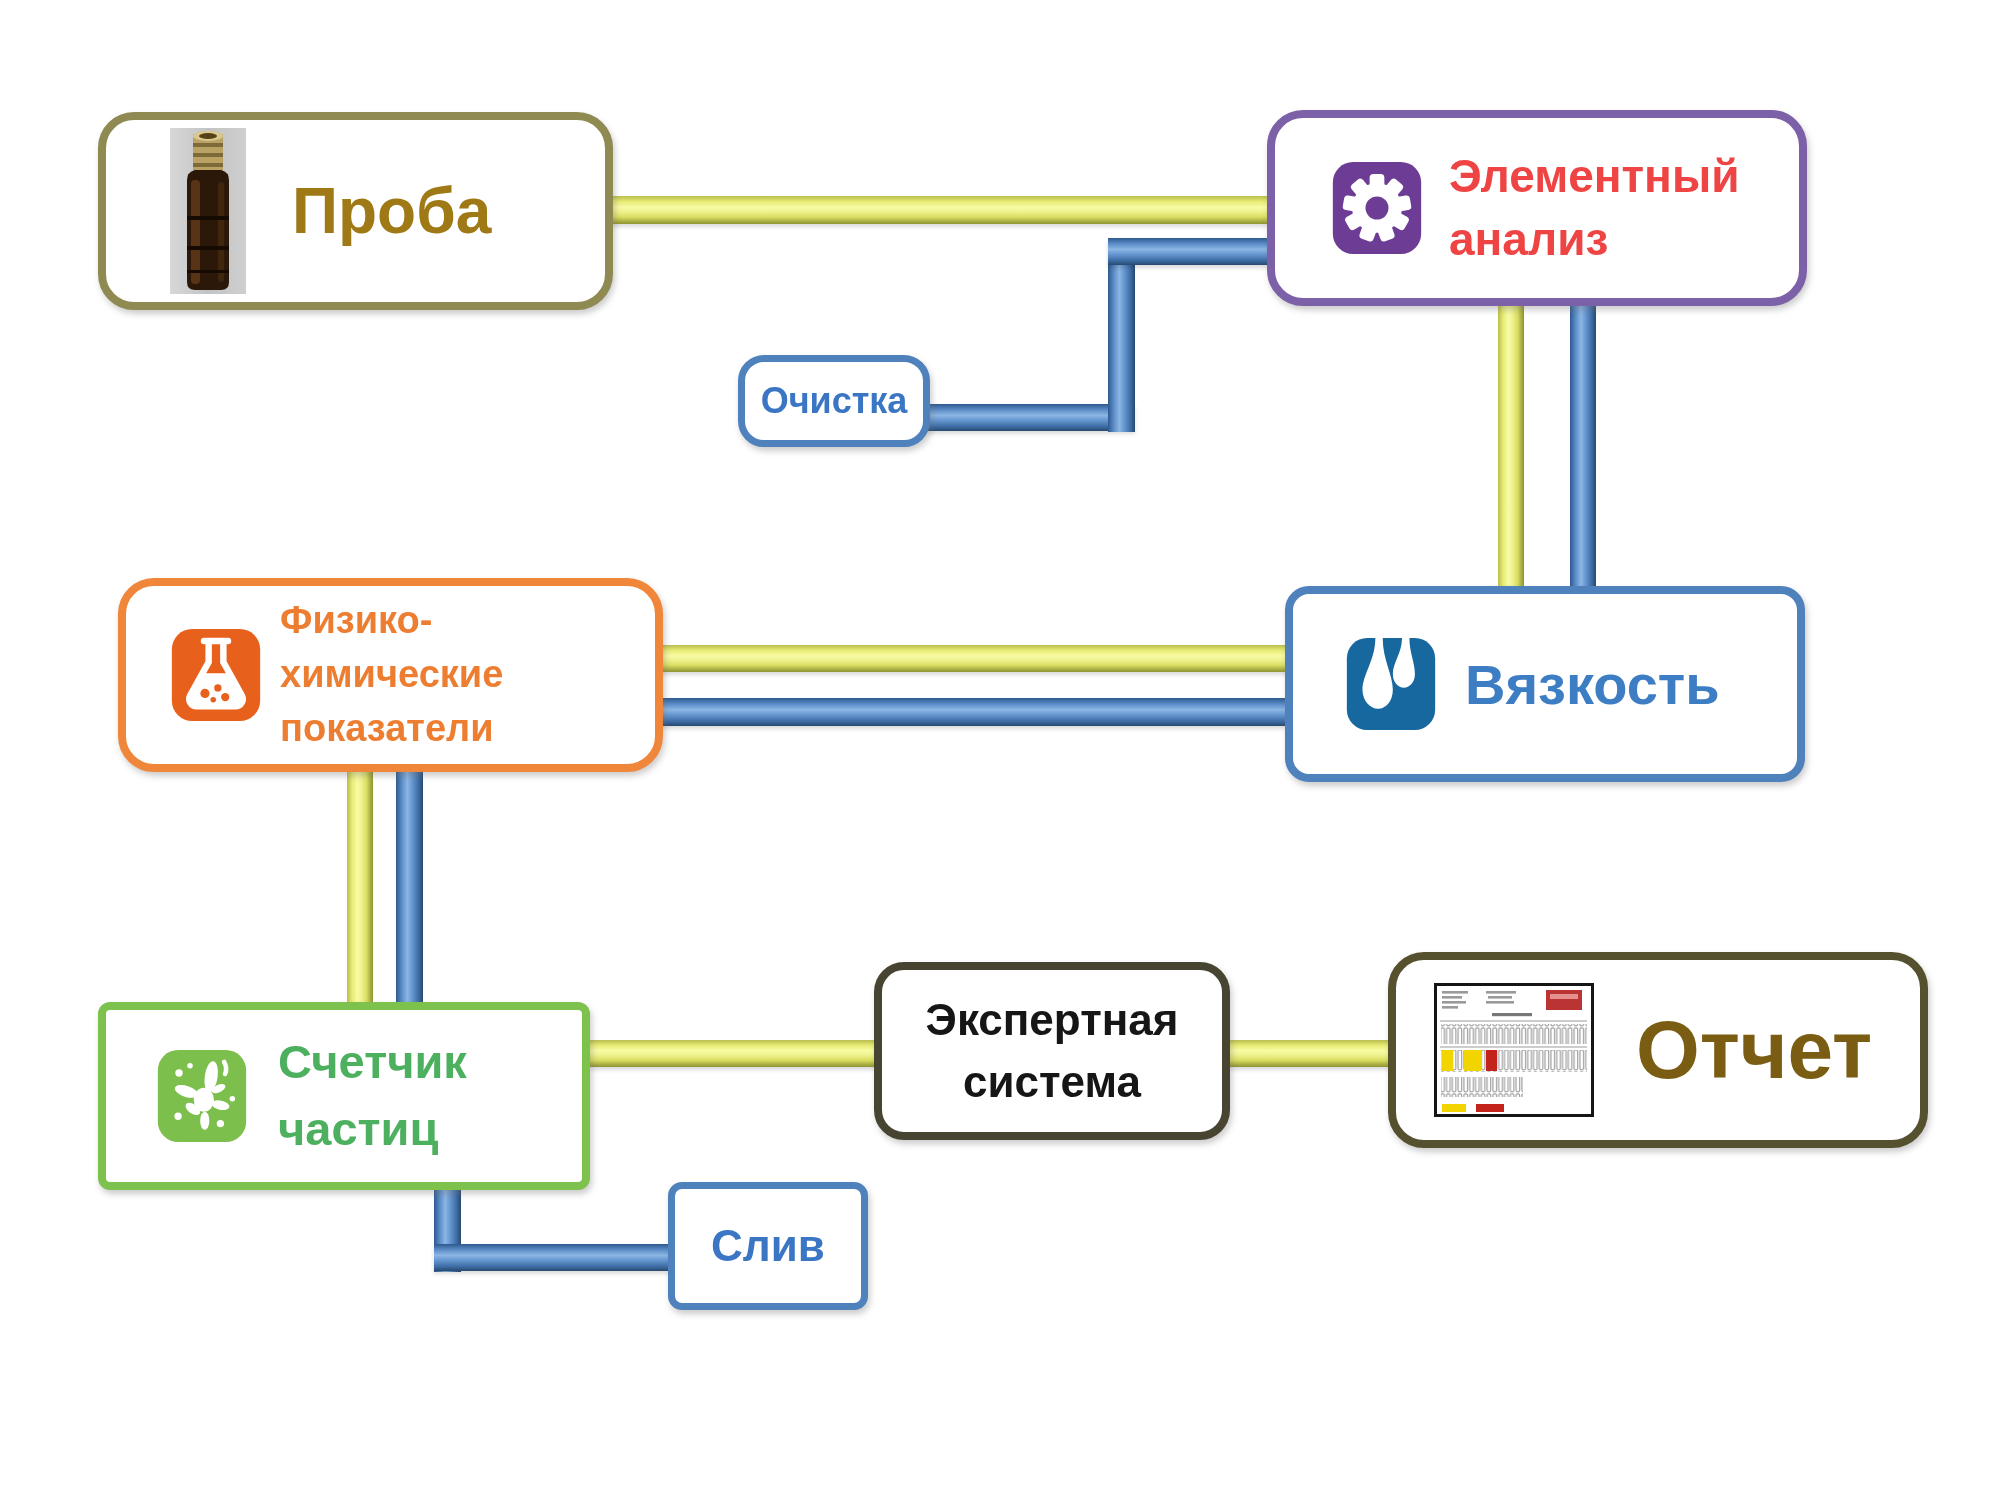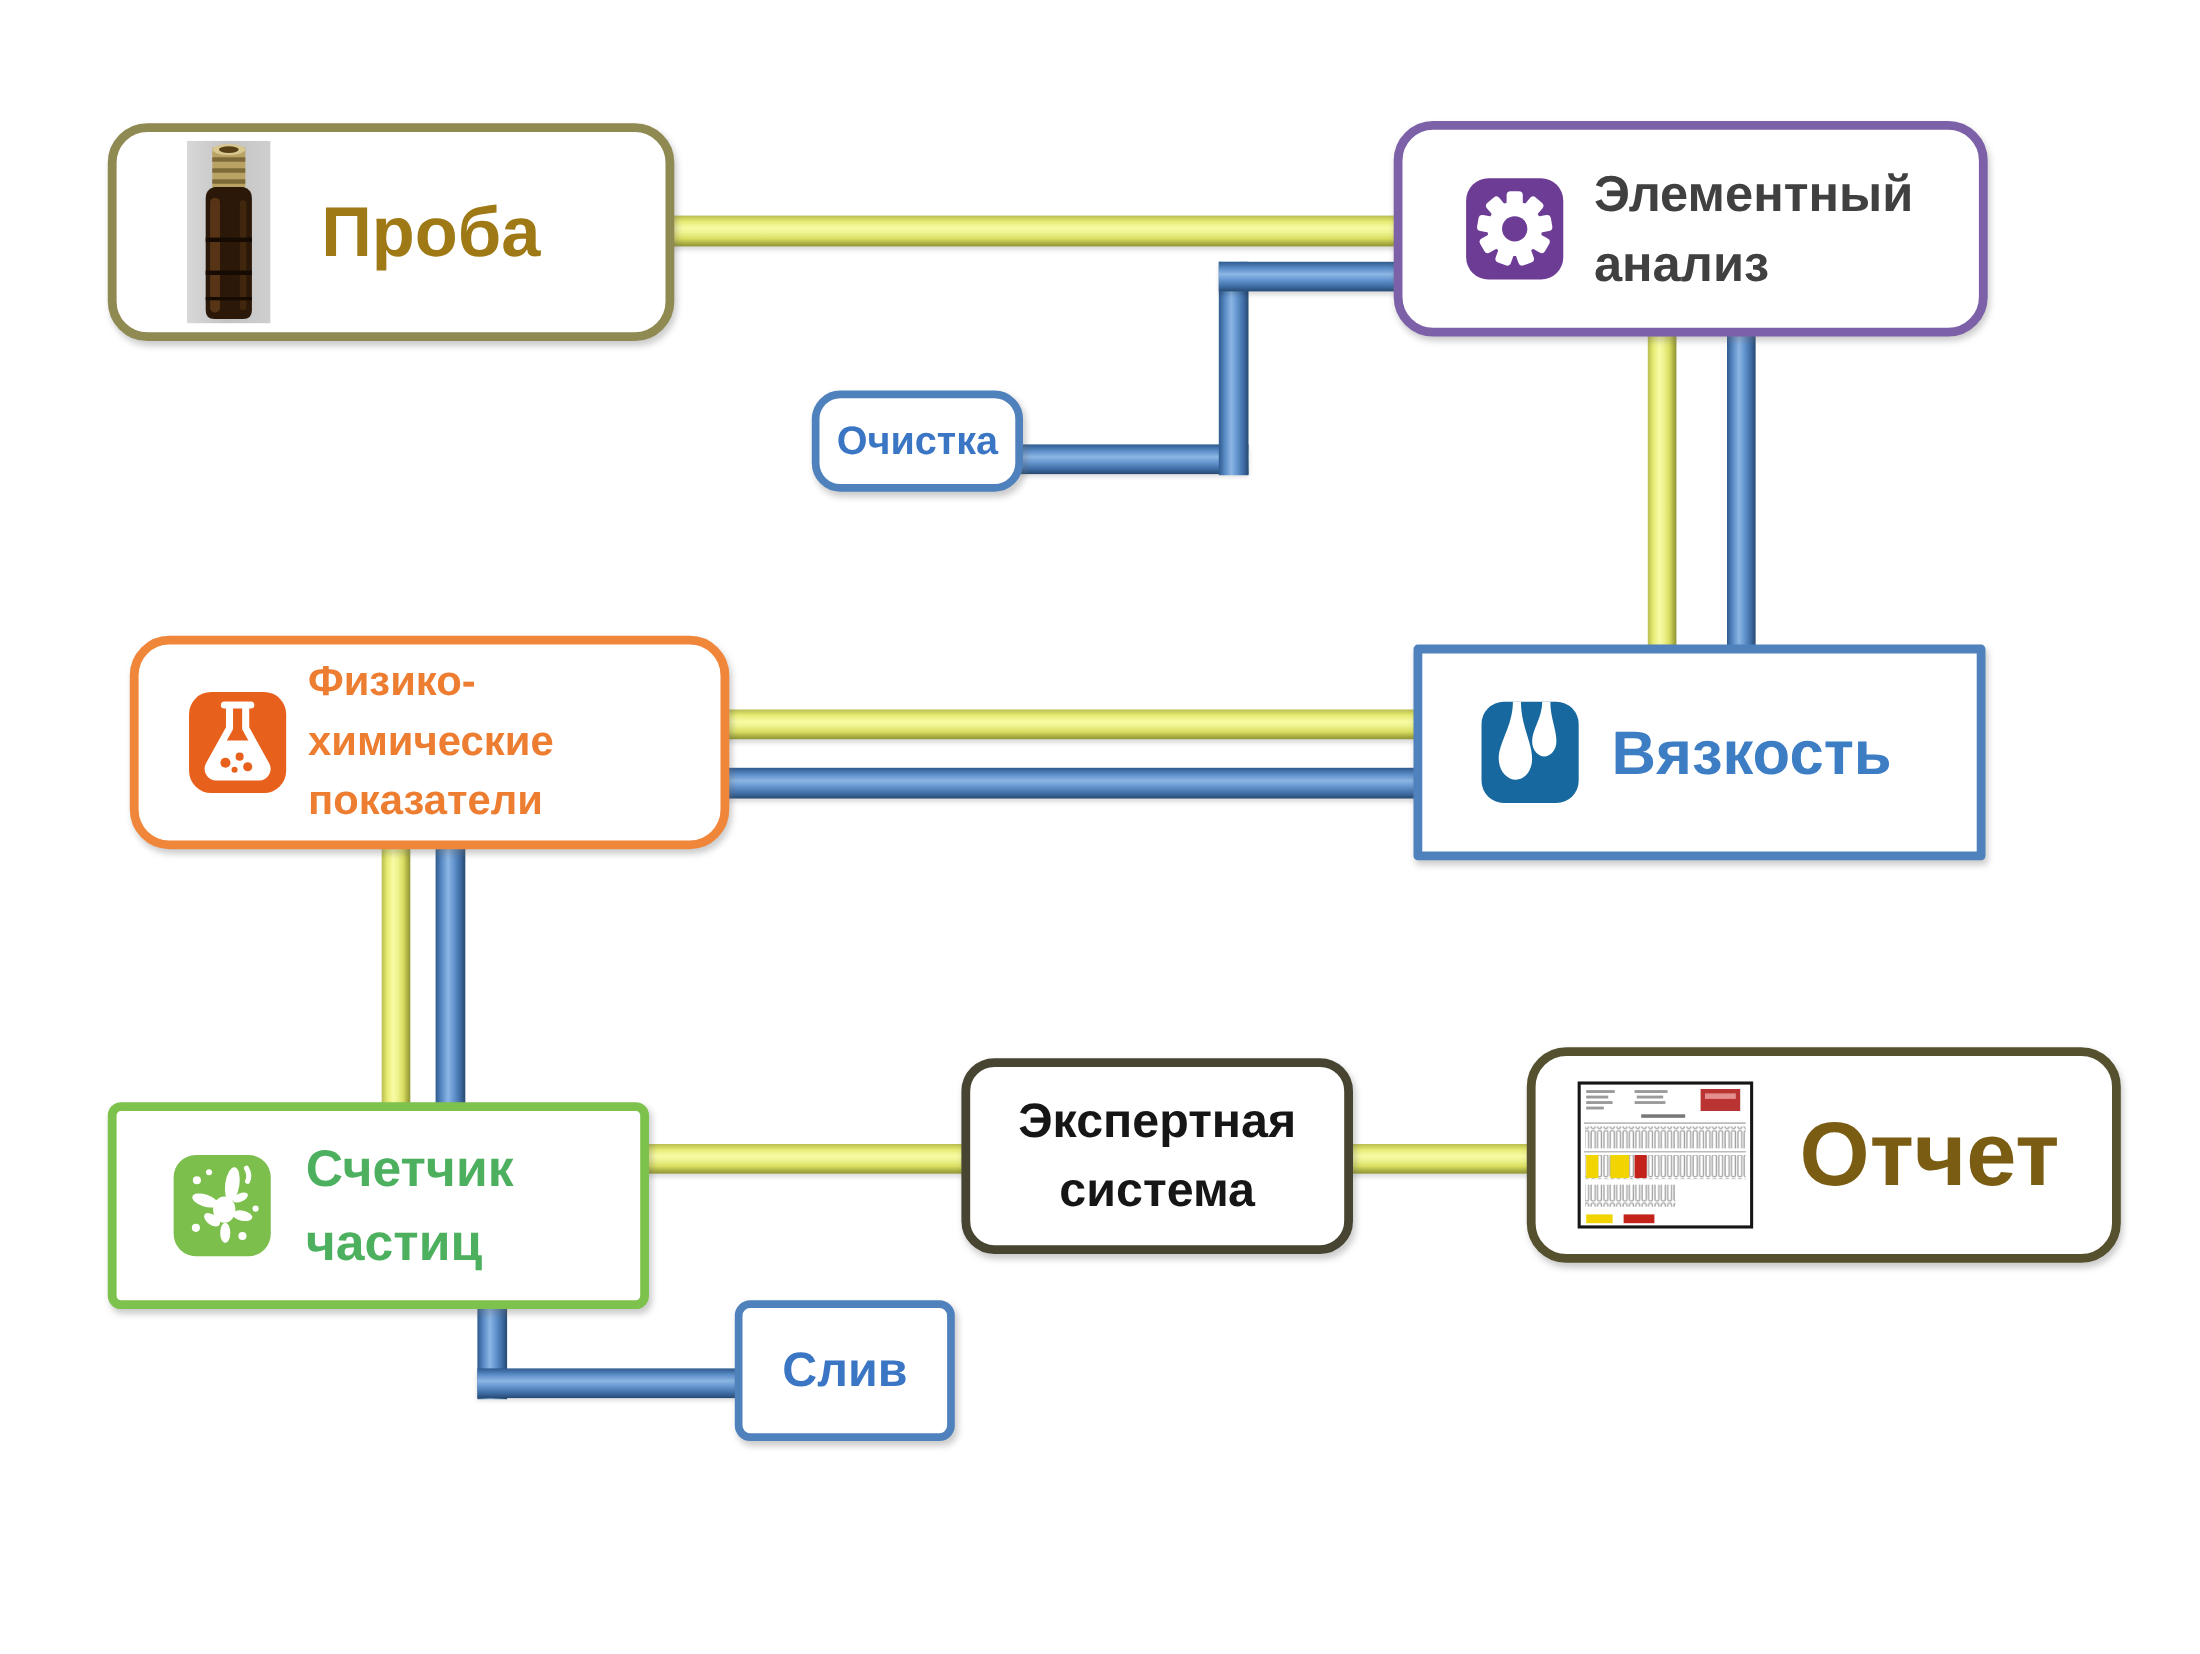--- a/index.html
+++ b/index.html
@@ -27,26 +27,26 @@
   #pipe-schet-otchet-y{left:588px;top:1040px;width:802px;height:27px;}
   #pipe-schet-sliv-v{left:434px;top:1188px;width:27px;height:84px;}
   #pipe-schet-sliv-h{left:434px;top:1244px;width:236px;height:27px;}
   
   .node{position:absolute;background:#fff;display:flex;align-items:center;z-index:2;box-sizing:border-box;
         box-shadow:2px 4px 6px rgba(110,110,110,.35);}
   .node .label{white-space:pre-line;}
   #node-proba{left:98px;top:112px;width:515px;height:198px;border:8px solid #8f8952;border-radius:36px;padding-left:64px;gap:46px;}
   #node-proba .label{font-size:64px;color:#9e7916;}
   #node-elemental{left:1267px;top:110px;width:540px;height:196px;border:8px solid #7d61a8;border-radius:36px;padding-left:56px;gap:26px;}
-  #node-elemental .label{font-size:46px;line-height:1.38;color:#404040;}
+  #node-elemental .label{font-size:46px;line-height:1.38;color:#ef4444;}
   #node-ochistka{left:738px;top:355px;width:192px;height:92px;border:7px solid #4f81bd;border-radius:26px;justify-content:center;}
   #node-ochistka .label{font-size:36px;color:#3a76c4;}
   #node-fizhim{left:118px;top:578px;width:545px;height:194px;border:8px solid #f0863a;border-radius:36px;padding-left:44px;gap:18px;}
   #node-fizhim .label{font-size:38px;line-height:1.42;color:#ed7d31;}
-  #node-vyazkost{left:1285px;top:586px;width:520px;height:196px;border:8px solid #4f81bd;border-radius:4px;padding-left:52px;gap:28px;}
+  #node-vyazkost{left:1285px;top:586px;width:520px;height:196px;border:8px solid #4f81bd;border-radius:24px;padding-left:52px;gap:28px;}
   #node-vyazkost .label{font-size:56px;color:#3d7dc4;}
   #node-schetchik{left:98px;top:1002px;width:492px;height:188px;border:8px solid #7dc24d;border-radius:12px;padding-left:50px;gap:30px;}
   #node-schetchik .label{font-size:47px;line-height:1.42;color:#4cb05f;}
   #node-expert{left:874px;top:962px;width:356px;height:178px;border:8px solid #474532;border-radius:30px;justify-content:center;text-align:center;}
   #node-expert .label{font-size:44px;line-height:1.42;color:#161616;}
   #node-otchet{left:1388px;top:952px;width:540px;height:196px;border:8px solid #55512f;border-radius:36px;padding-left:38px;gap:42px;}
   #node-otchet .label{font-size:82px;color:#7a5c13;}
   #node-sliv{left:668px;top:1182px;width:200px;height:128px;border:7px solid #4f81bd;border-radius:14px;justify-content:center;}
   #node-sliv .label{font-size:44px;color:#3a76c4;}
   .icon-tile{flex:0 0 auto;display:block;}

